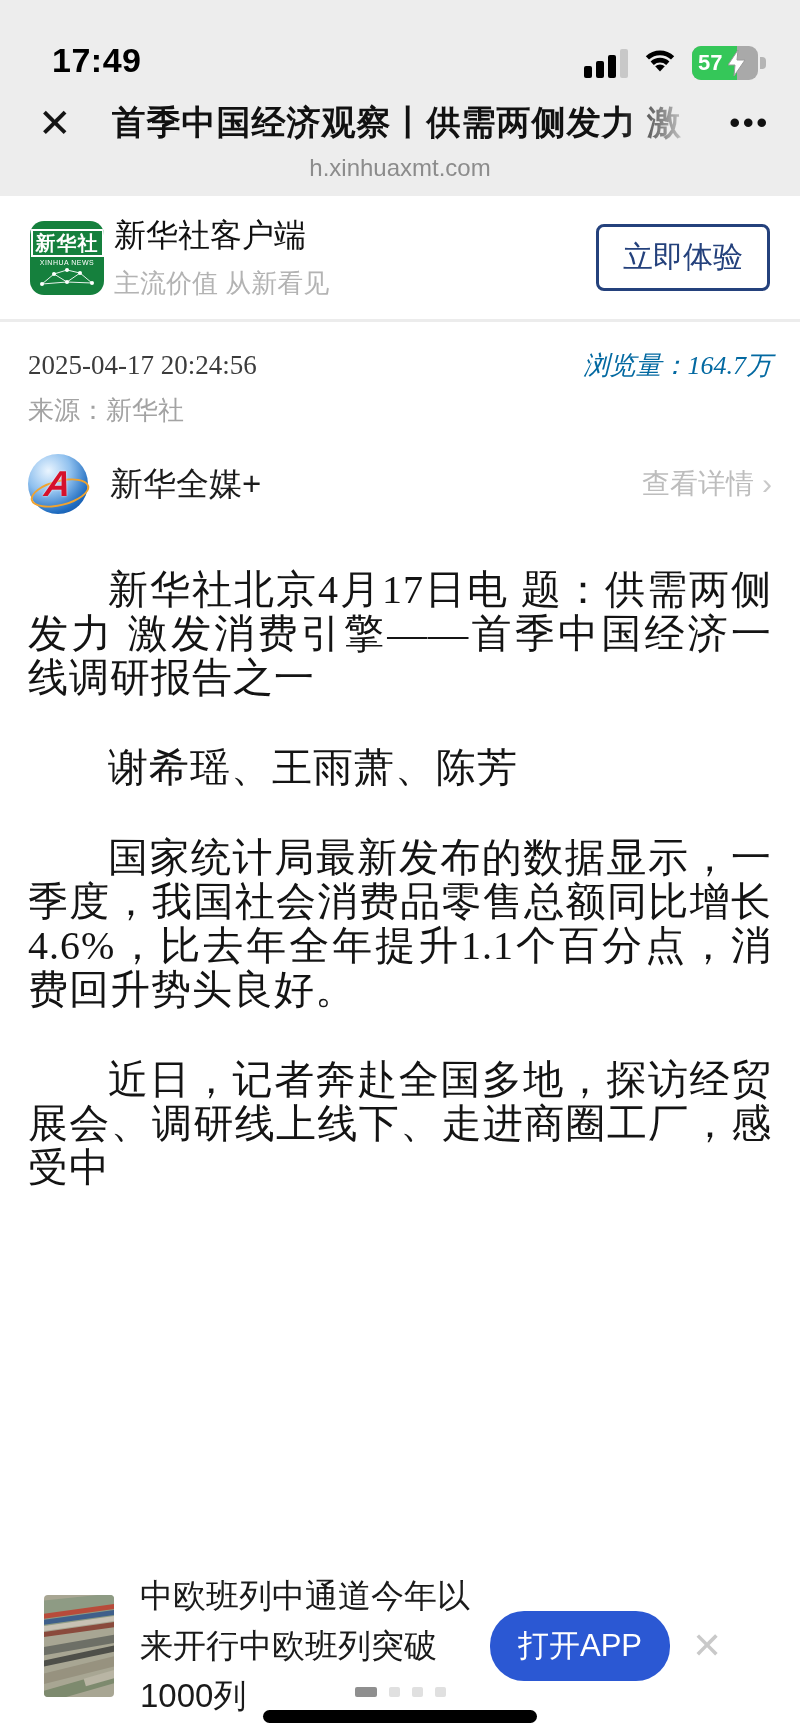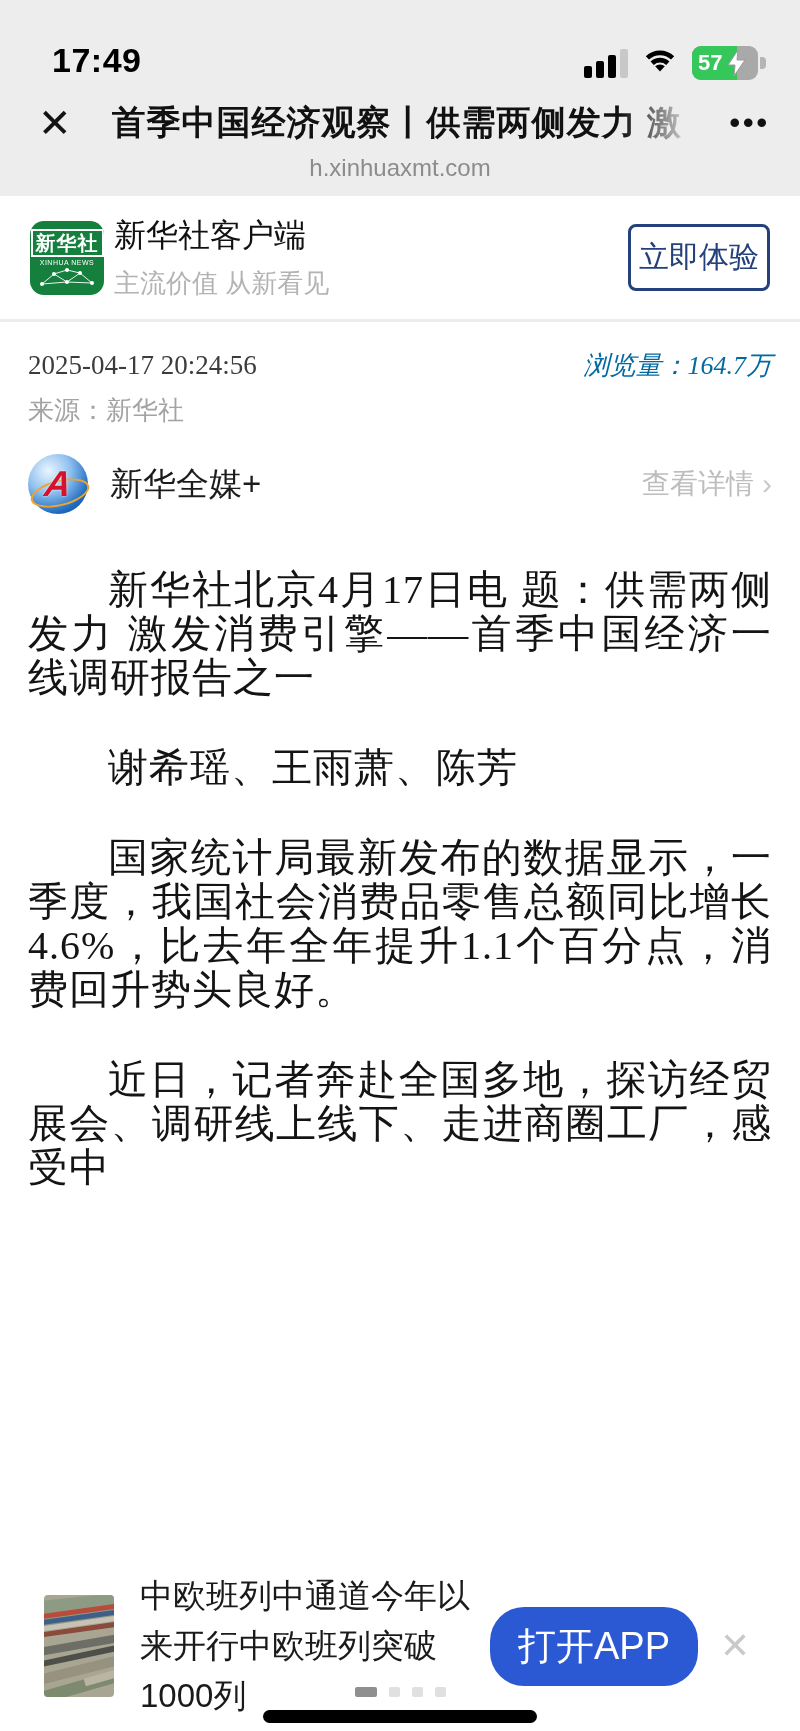--- a/index.html
+++ b/index.html
@@ -36,21 +36,21 @@
   .url{font-size:24px;color:#8c8c8c;}
   
   .app-banner{background:#fff;display:flex;align-items:center;padding:18px 30px;box-sizing:border-box;border-bottom:3px solid #ececec;}
   .app-icon{width:74px;height:74px;border-radius:14px;background:#15803d;color:#fff;display:flex;flex-direction:column;align-items:center;justify-content:center;flex:0 0 auto;overflow:hidden;}
   .app-icon .zh{font-size:20px;font-weight:700;border:2px solid #fff;padding:0 3px;line-height:24px;letter-spacing:1px;}
   .app-icon .en{font-size:7px;letter-spacing:.5px;margin-top:2px;}
   .app-icon svg{margin-top:2px;}
   .app-meta{margin-left:10px;flex:1;}
   .app-name{font-size:32px;color:#111;font-weight:500;}
   .app-slogan{font-size:26px;color:#b3b3b3;margin-top:8px;}
-  .cta-btn{border:3px solid #24417c;color:#24417c;background:#fff;border-radius:8px;font-size:30px;padding:10px 8px;font-weight:500;cursor:pointer;}
+  .cta-btn{border:3px solid #24417c;color:#24417c;background:#fff;border-radius:8px;font-size:30px;padding:10px 24px;font-weight:500;cursor:pointer;}
   
   .article{padding:0 28px;}
   .article-title{margin-top:30px;font-size:45px;line-height:60px;font-weight:700;color:#151515;letter-spacing:1px;}
   .meta-row{display:flex;justify-content:space-between;align-items:baseline;margin-top:26px;}
   .meta-date{font-size:27px;color:#3c3c3c;font-family:"Liberation Serif","DejaVu Serif",serif;}
   .meta-views{font-size:26px;color:#0369a1;font-style:italic;}
   .meta-views .num{font-family:"Liberation Serif","DejaVu Serif",serif;}
   .source-row{margin-top:10px;font-size:26px;color:#a3a3a3;}
   .media-row{display:flex;align-items:center;margin-top:26px;}
   .media-logo{width:60px;height:60px;border-radius:50%;flex:0 0 auto;position:relative;
@@ -65,21 +65,21 @@
   .body-text p{
     margin:0 0 46px 0;font-size:40px;line-height:44px;color:#141414;
     text-align:justify;text-indent:2em;letter-spacing:1px;
     font-family:"Liberation Serif","DejaVu Serif",serif;
   }
   
   .bottom-banner{position:absolute;left:0;bottom:0;width:800px;height:170px;background:#fff;box-sizing:border-box;}
   .bb-row{display:flex;align-items:center;padding:10px 36px 0 44px;}
   .bb-thumb{width:70px;height:102px;border-radius:4px;flex:0 0 auto;overflow:hidden;}
   .bb-text{font-size:33px;line-height:50px;color:#1a1a1a;margin-left:26px;flex:1;max-width:350px;}
-  .open-app{background:#2b58d3;color:#fff;border:none;border-radius:34px;font-size:38px;padding:14px 28px;cursor:pointer;flex:0 0 auto;}
+  .open-app{background:#2b58d3;color:#fff;border:none;border-radius:34px;font-size:31px;padding:14px 28px;cursor:pointer;flex:0 0 auto;}
   .bb-close{font-size:36px;color:#c9c9c9;margin-left:22px;font-weight:300;cursor:pointer;}
   .dots{position:absolute;left:0;right:0;bottom:34px;display:flex;justify-content:center;align-items:center;gap:12px;}
   .dots i{display:block;height:10px;border-radius:2px;background:#e0e0e0;width:11px;}
   .dots i.active{background:#8f8f8f;width:22px;}
   .home-indicator{position:absolute;left:50%;transform:translateX(-50%);bottom:8px;width:274px;height:13px;border-radius:7px;background:#000;}
 </style>
 </head>
 <body>
 
 <div class="chrome">

